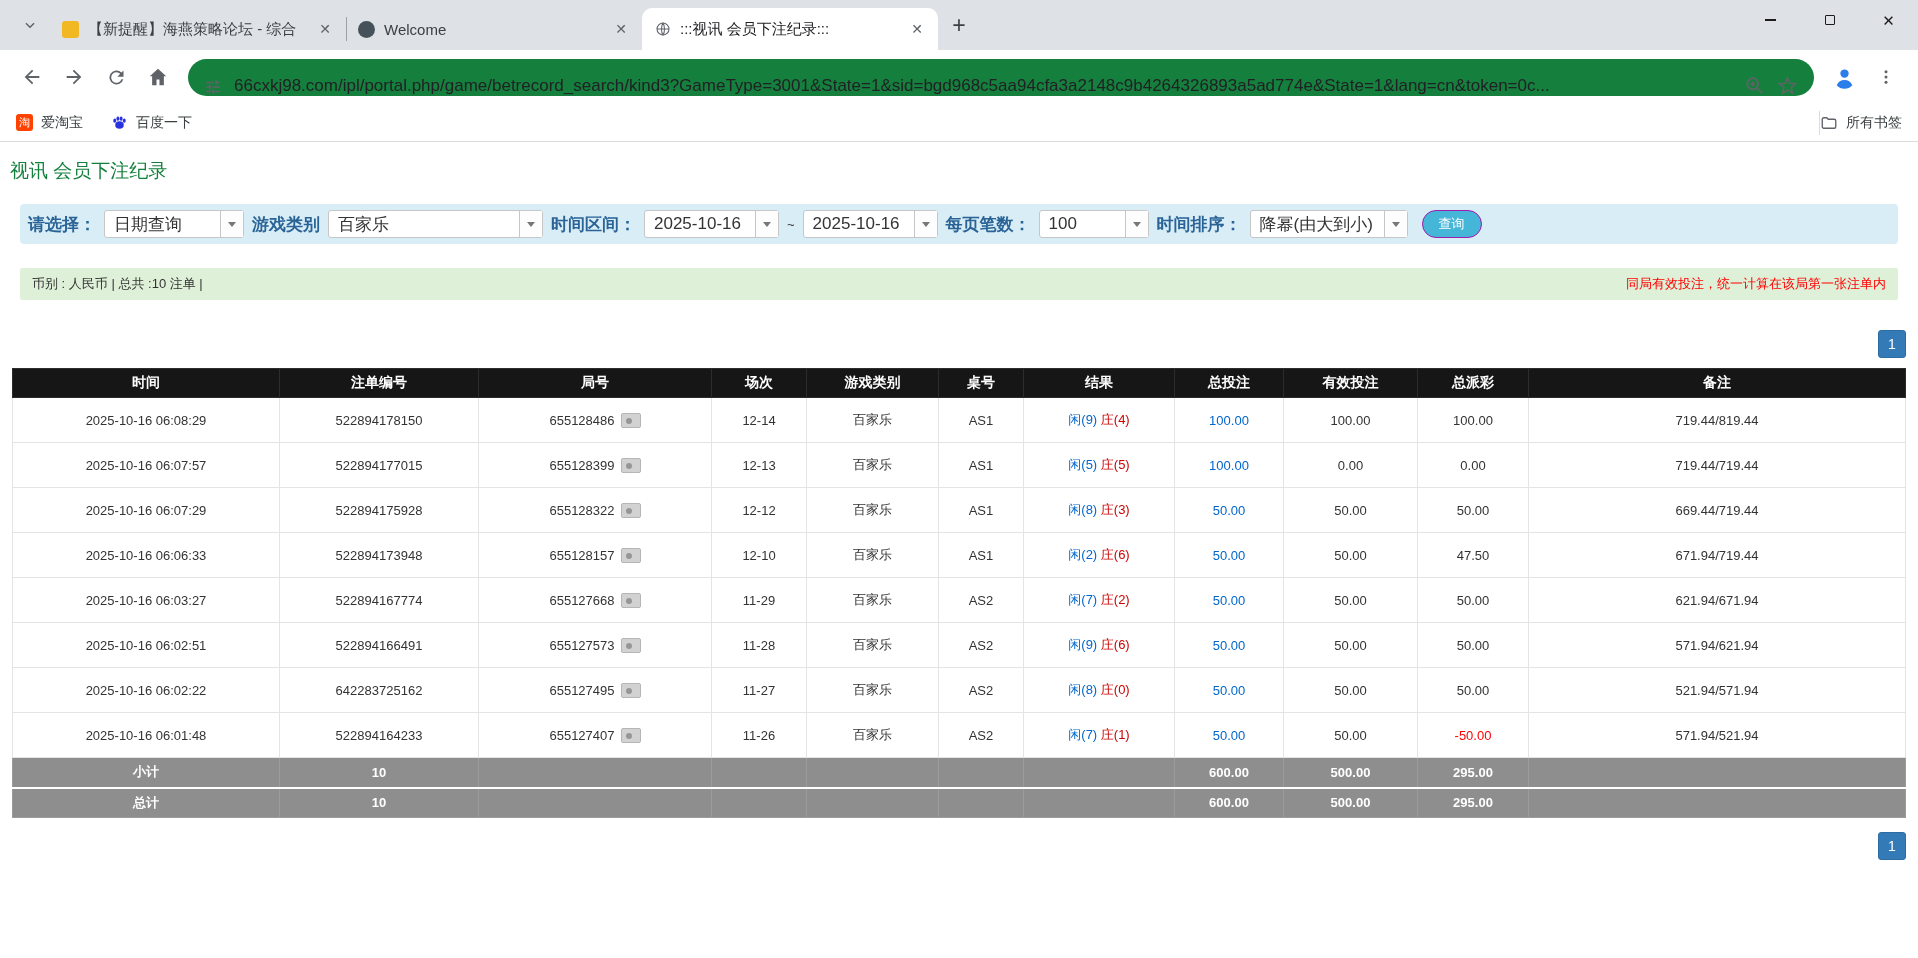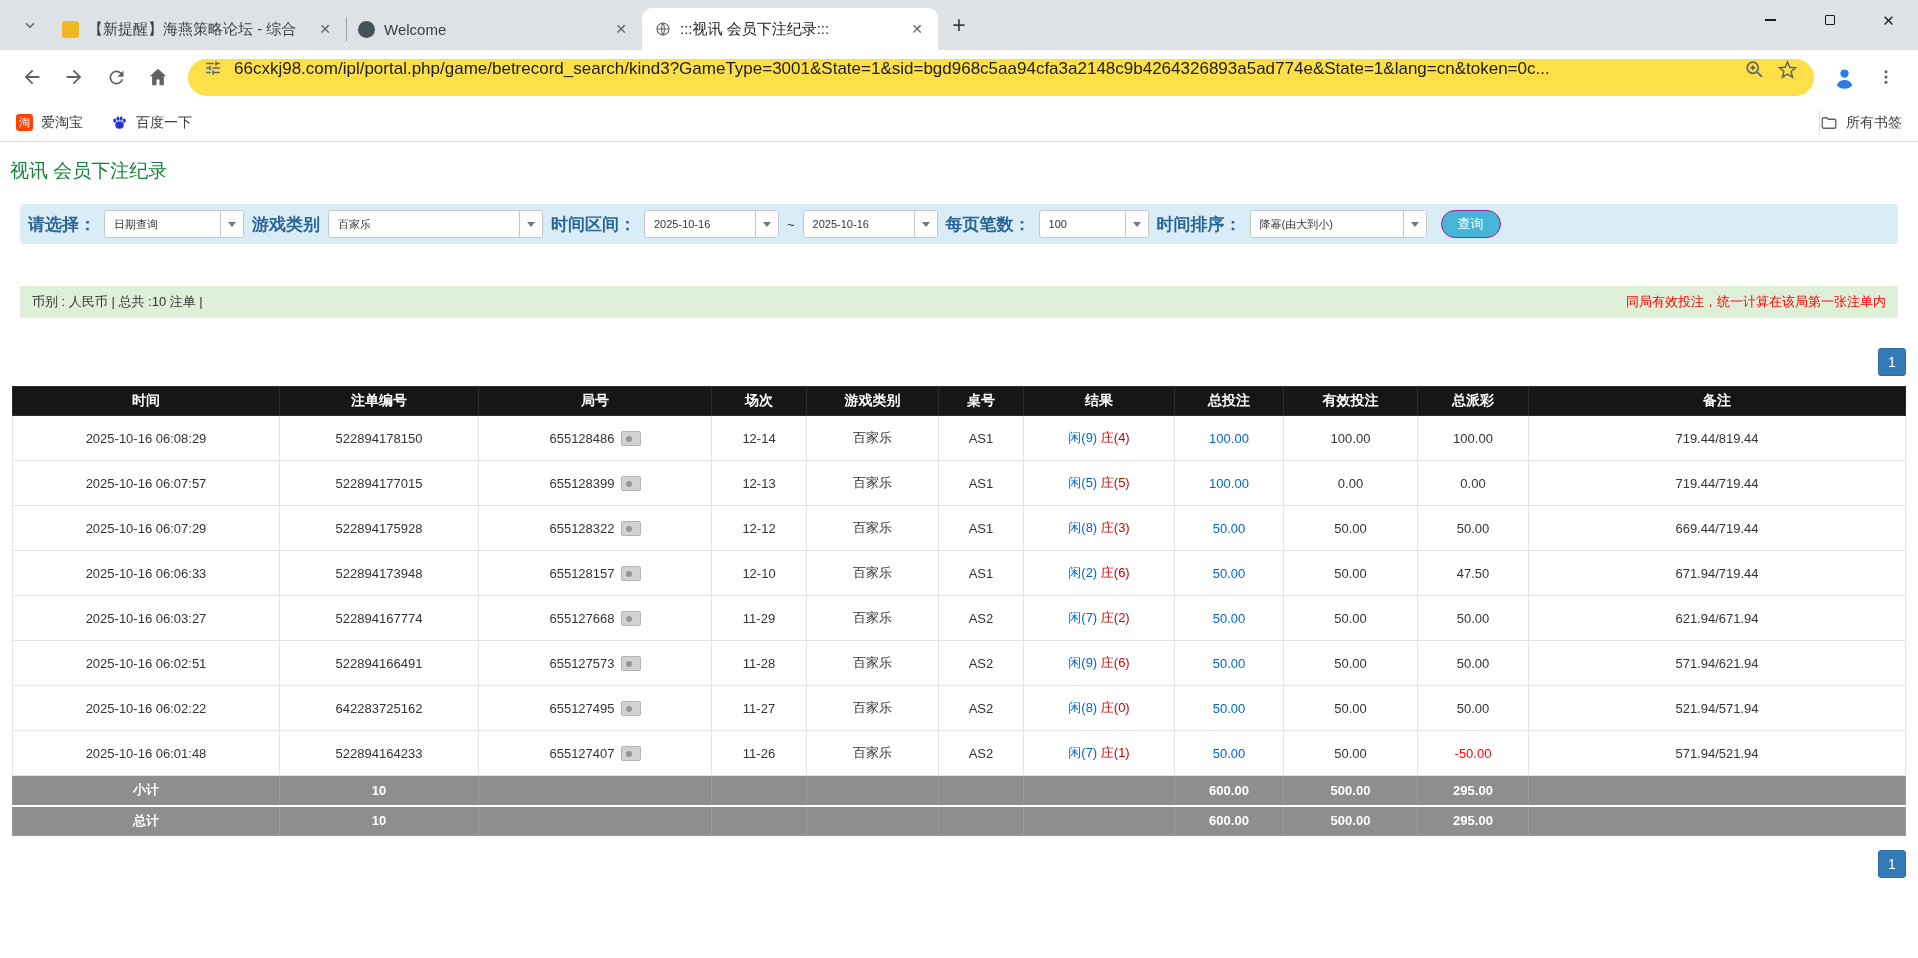--- a/index.html
+++ b/index.html
@@ -19,44 +19,44 @@
   .fav-dark{background:#46525a;border-radius:50%}
   .new-tab{width:30px;height:30px;margin:0 0 10px 6px;display:flex;align-items:center;justify-content:center;font-size:23px;color:#3c4043;border-radius:50%}
   .win-controls{position:absolute;right:0;top:0;height:40px;display:flex}
   .win-btn{width:59px;height:100%;display:flex;align-items:center;justify-content:center;color:#1b1b1b}
   .ic-min{width:11px;height:1.4px;background:#1b1b1b}
   .ic-max{width:10px;height:10px;border:1.4px solid #1b1b1b;border-radius:1px}
   .ic-x{font-size:15px;line-height:1}
 
   .nav-bar{height:54px;background:#fff;display:flex;align-items:center;padding:0 12px;gap:2px}
   .nav-btn{width:40px;height:40px;display:flex;align-items:center;justify-content:center;border-radius:50%;flex:none}
-  .url-bar{flex:1;height:37px;background:#fde047;border-radius:19px;display:flex;align-items:flex-start;gap:12px;padding:0 16px;margin:0 8px;min-width:0}
+  .url-bar{flex:1;height:37px;background:#15803d;border-radius:19px;display:flex;align-items:flex-end;gap:12px;padding:0 16px;margin:0 8px;min-width:0}
   .url-text{font-size:17px;color:#202124;white-space:nowrap;overflow:hidden;flex:1}
 
   .bookmarks{height:38px;background:#fff;display:flex;align-items:center;padding:0 16px;gap:28px;font-size:14px;color:#3c4043;border-bottom:1px solid #dadce0}
   .bm{display:flex;align-items:center;gap:8px}
   .bm-ico{width:17px;height:17px;border-radius:3px;display:flex;align-items:center;justify-content:center;color:#fff;font-size:11px;flex:none}
   .ico-taobao{background:#ff4200}
   .bm-spacer{flex:1}
   .bm-right{display:flex;align-items:center;gap:8px;border-left:1px solid #dadce0;height:24px}
 
   
   .page-title{margin:16px 12px 0 10px;font-size:19px;font-weight:400;color:#15803d}
 
   .filter-bar{margin:20px 20px 0;background:var(--filter_bg,#d9edf7);border-radius:4px;padding:6px 8px;display:flex;align-items:center;gap:8px}
   .flabel{color:var(--filter_label,#2a6496);font-weight:700;font-size:17px;white-space:nowrap}
-  .select{display:flex;align-items:center;background:#fff;border:1px solid #c6c6c6;border-radius:3px;height:28px;font-size:11px;color:#333;cursor:pointer}
+  .select{display:flex;align-items:center;background:#fff;border:1px solid #c6c6c6;border-radius:3px;height:28px;font-size:17px;color:#333;cursor:pointer}
   .select .val{padding:0 9px;flex:1;white-space:nowrap;overflow:hidden}
   .select .caret{width:23px;align-self:stretch;border-left:1px solid #c6c6c6;display:flex;align-items:center;justify-content:center;background:#fdfdfd}
   .caret i{width:0;height:0;border-left:4px solid transparent;border-right:4px solid transparent;border-top:5px solid #777}
-  .w140{width:140px}.w215{width:215px}.w135{width:135px}.w110{width:110px}.w165{width:177px}
+  .w140{width:140px}.w215{width:215px}.w135{width:135px}.w110{width:110px}.w165{width:158px}
   .tilde{color:#333;font-size:13px}
   .btn-query{height:28px;padding:0 16px;background:var(--query_btn,#45b5d8);border:1px solid #a21caf;border-radius:14px;color:#fff;font-size:13px;margin-left:6px;cursor:pointer}
 
-  .info-bar{margin:42px 20px 0;background:var(--info_bg,#dff0d8);padding:0 12px;height:32px;display:flex;align-items:center;justify-content:space-between;font-size:13px;color:#333;border-radius:2px}
+  .info-bar{margin:24px 20px 0;background:var(--info_bg,#dff0d8);padding:0 12px;height:32px;display:flex;align-items:center;justify-content:space-between;font-size:13px;color:#333;border-radius:2px}
   .info-right{color:var(--negative_red,#f00)}
 
   .pagi{margin:30px 12px 10px;display:flex;justify-content:flex-end}
   .pagi-bottom{margin:14px 12px 0}
   .pg{min-width:28px;height:28px;line-height:26px;text-align:center;background:var(--accent_blue,#337ab7);border:1px solid #2e6da4;color:#fff;border-radius:3px;font-size:14px;cursor:pointer}
 
   table.bets{margin:0 12px;width:1894px;border-collapse:collapse;table-layout:fixed;font-size:13px}
   .bets th{background:var(--header_bg,#161616);color:#fff;height:29px;font-weight:700;border:1px solid #2c2c2c;font-size:14px}
   .bets td{height:45px;text-align:center;border:1px solid #e4e4e4;color:#333;background:#fff}
   .bets tr.foot td{background:var(--footer_bg,#8e8e8e);color:#fff;font-weight:700;height:30px;border:1px solid #9b9b9b}

